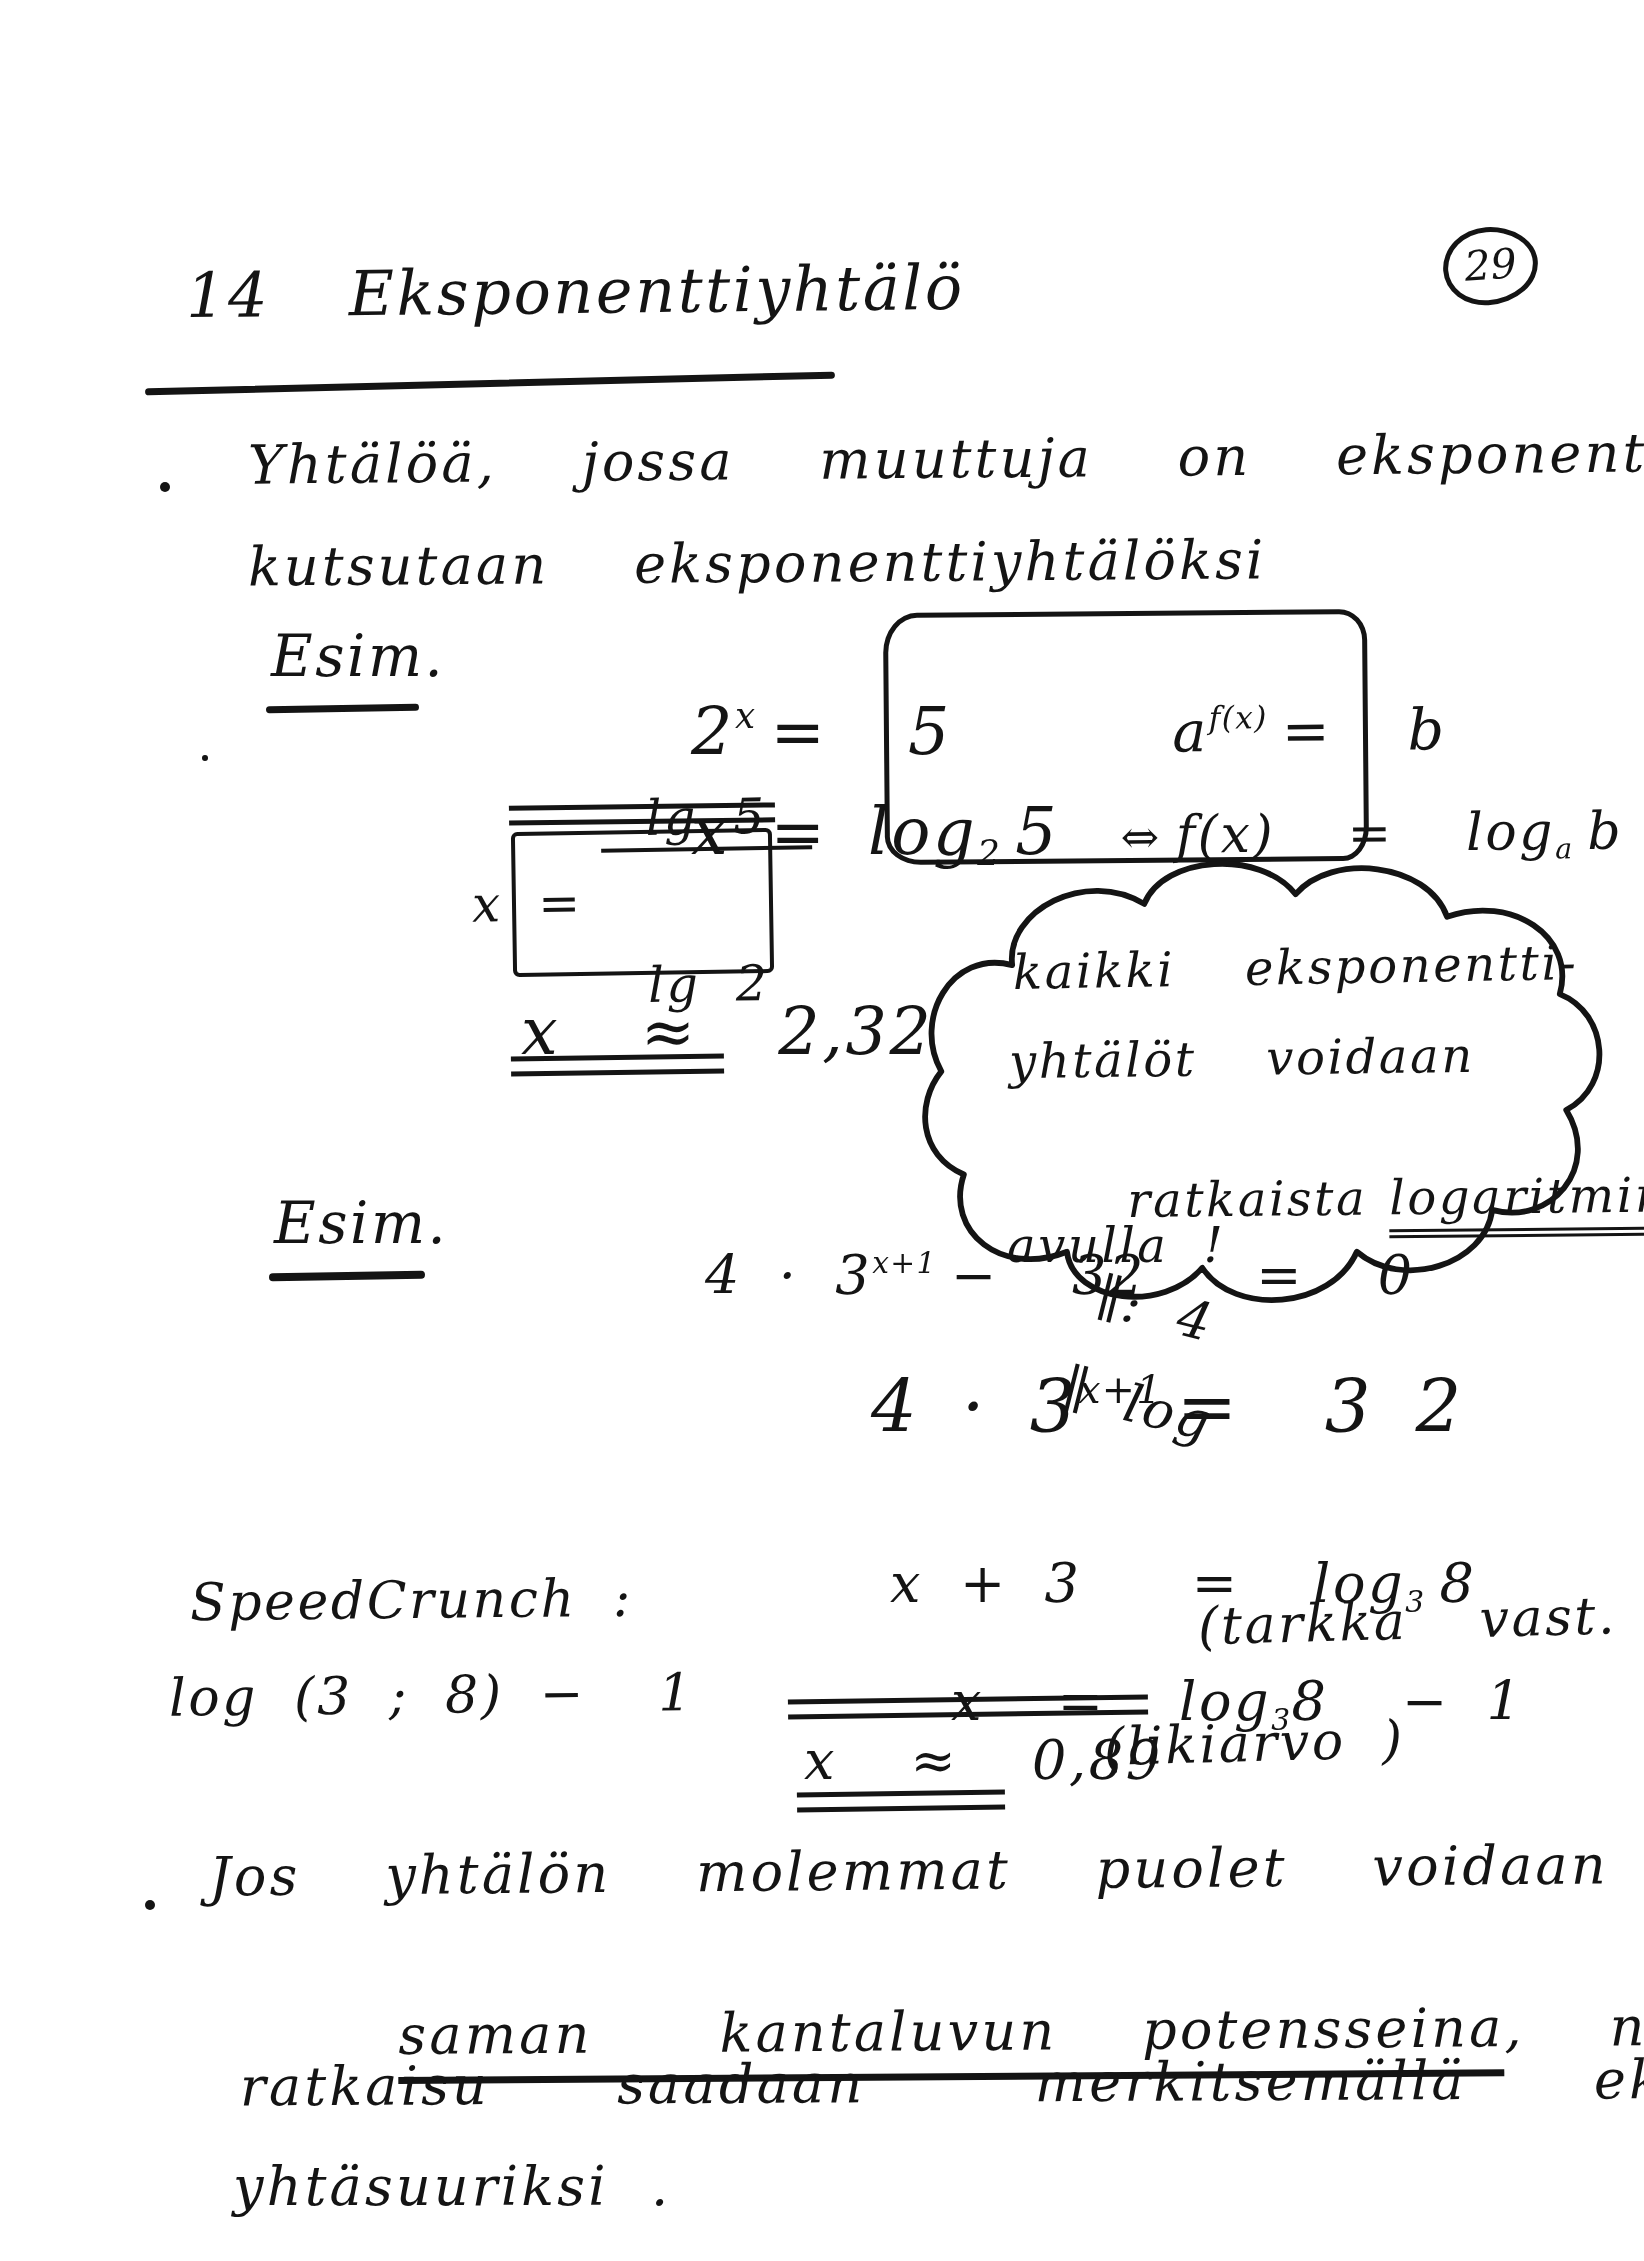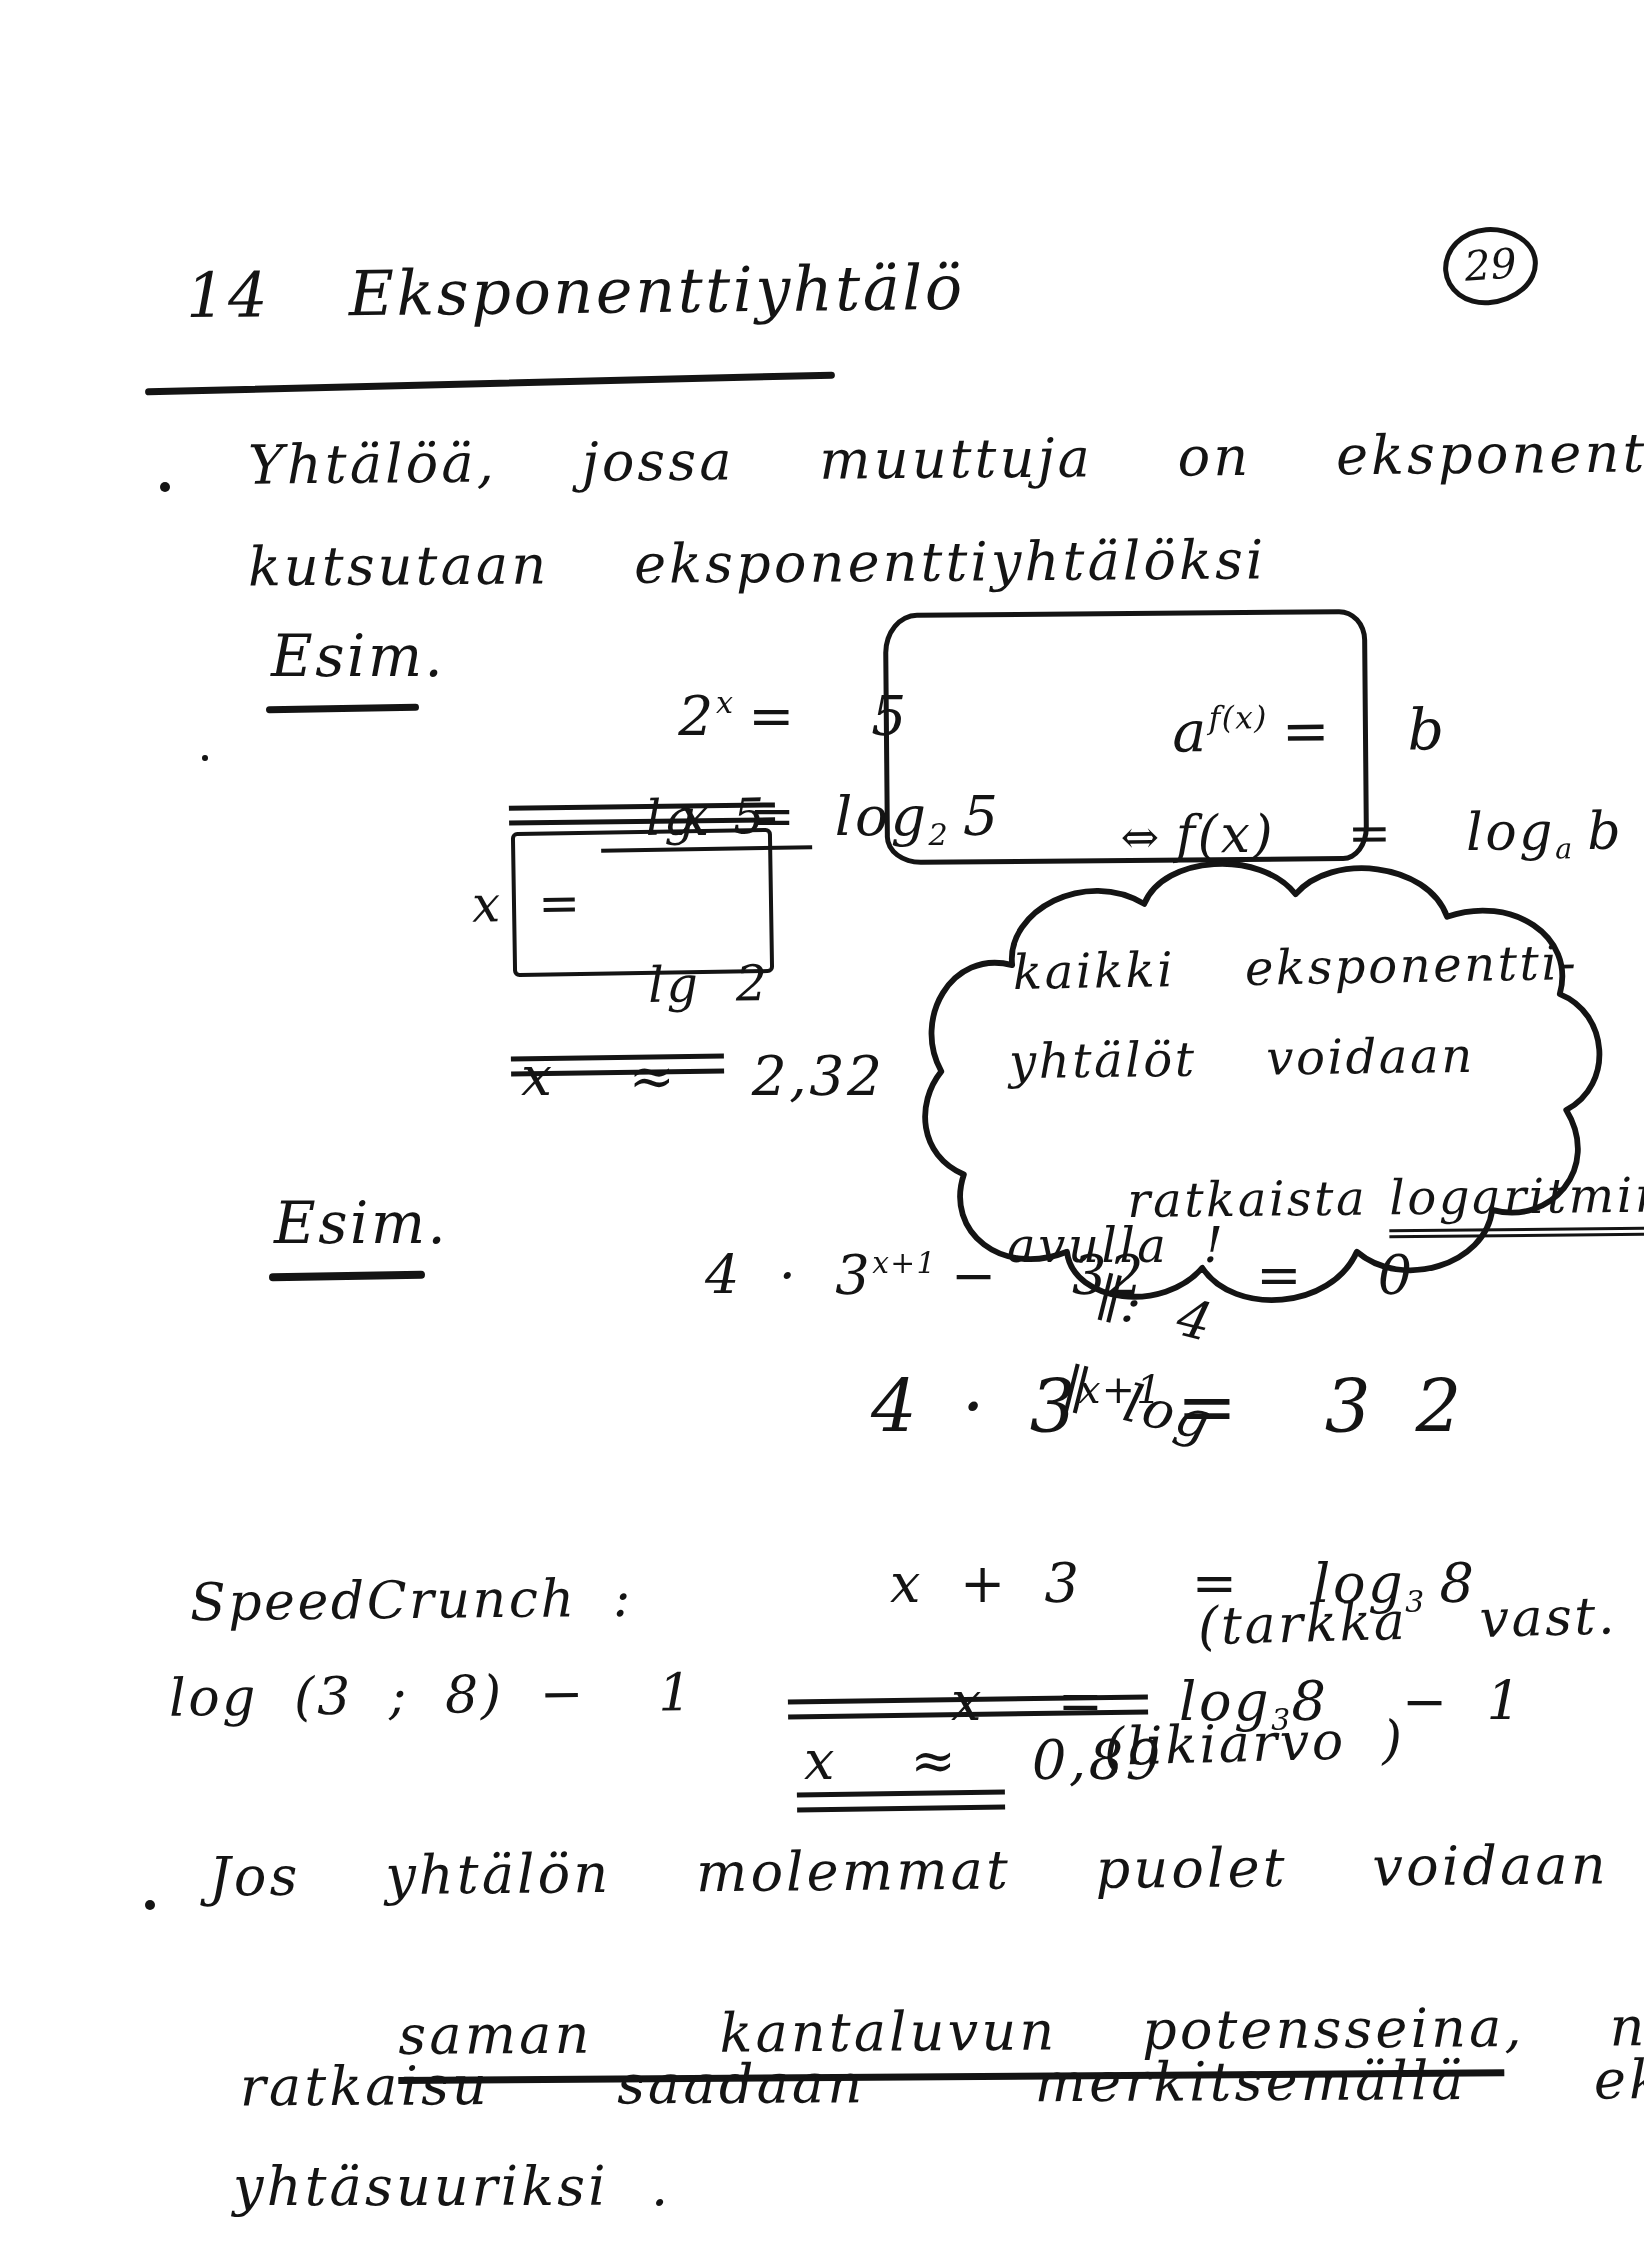--- a/index.html
+++ b/index.html
@@ -7,21 +7,21 @@
     position:relative;
     width:1644px;height:2261px;
     background:#ffffff;
     overflow:hidden;
     font-family:"DejaVu Serif","Liberation Serif",serif;
     font-style:italic;
     color:#141414;
   }
   .abs{position:absolute;}
   .hw{white-space:pre;letter-spacing:2.6px;word-spacing:17px;line-height:1.05;}
-  .big{font-size:55px;}
+  .big{font-size:65px;}
   .mid{font-size:52px;}
   .para{font-size:54px;letter-spacing:3.2px;word-spacing:22px;}
   .sup{display:inline-block;font-size:55%;transform:translateY(-0.72em);letter-spacing:1.3px;}
   .sub{display:inline-block;font-size:55%;transform:translateY(0.32em);letter-spacing:1.3px;}
   .gapL{margin-left:14px;}
   .uline{position:absolute;background:#141414;border-radius:3.9px;}
   .dd{position:absolute;height:9.7px;border-top:5.2px solid #141414;border-bottom:5.2px solid #141414;}
   .dot{position:absolute;background:#141414;border-radius:50%;}
   .slant{display:inline-block;transform:rotate(14deg);}
   .frac{display:inline-block;text-align:center;vertical-align:middle;font-size:49px;}
@@ -76,21 +76,21 @@
   <div class="dd" style="left:509px;top:804px;width:266px;transform:rotate(-0.7deg);"></div>
 
   <div class="abs ansbox" style="left:512px;top:830px;width:253px;height:137px;display:flex;align-items:center;justify-content:center;gap:19.3px;">
     <span class="hw" style="font-size:50px;">x =</span>
     <span class="frac hw">
       <span class="num">lg 5</span>
       <span class="den">lg 2</span>
     </span>
   </div>
 
-  <div class="abs hw big" style="left:521px;top:1048px;">x  ≈  2,32</div>
+  <div class="abs hw big" style="left:521px;top:998px;">x  ≈  2,32</div>
   <div class="dd" style="left:511px;top:1055px;width:213px;transform:rotate(-0.8deg);"></div>
 
   <div class="abs rulebox" style="left:884px;top:611px;width:474px;height:242px;">
     <div class="abs hw" style="left:57px;top:27px;font-size:57px;">
       <span>a</span><span class="sup">f(x)</span><span class="gapL">=  b</span>
     </div>
     <div class="abs hw" style="left:14px;top:137px;font-size:52px;">
       <span style="font-size:46px;">⇔</span><span class="gapL">f(x)  =  log</span><span class="sub">a</span><span class="gapL">b</span>
     </div>
   </div>

